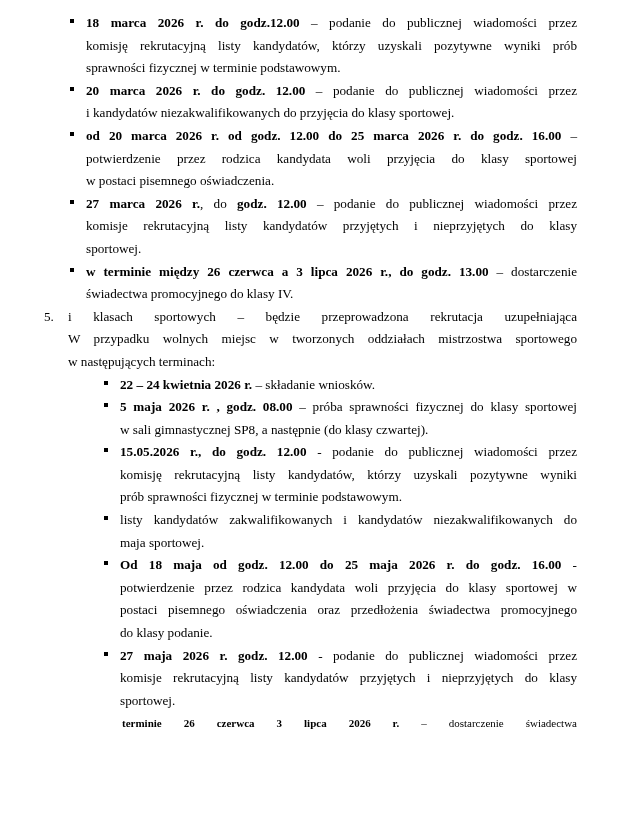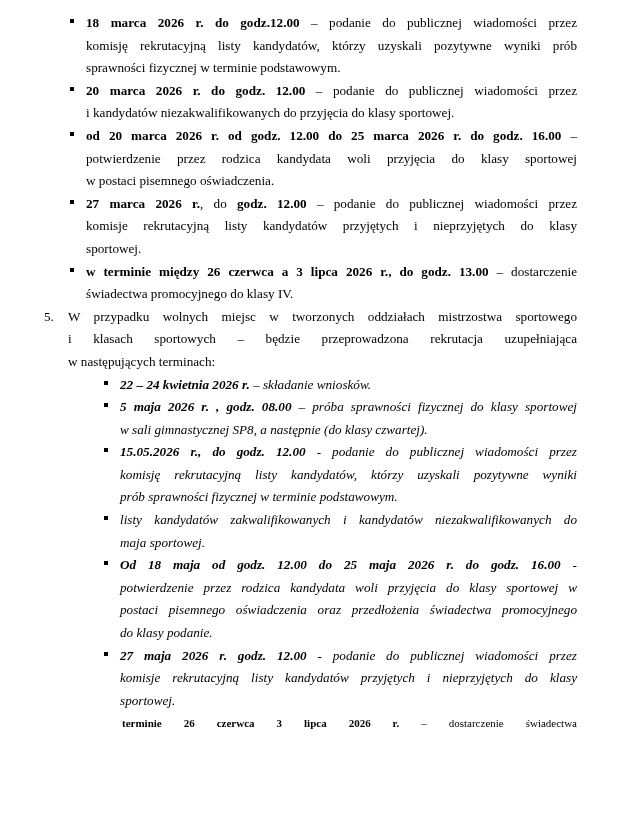--- a/index.html
+++ b/index.html
@@ -76,21 +76,21 @@
     text-justify: inter-word;
     hyphens: none;
   }
 
   b, .bold { font-weight: bold; }
 
   
   .sub-wrap {
     padding-left: 38px;
   }
-  .sub-wrap li.b2 { padding-left: 38px; font-style: italic; }
+  .sub-wrap li.b2 { padding-left: 38px; }
   .sub-wrap li.b2 > .sq { left: 22px; }
 
   
   .dangling {
     position: relative;
     padding-left: 42px;
     font-size: 11px;
     line-height: 22.6px;
     text-align: justify;
   }
@@ -148,22 +148,22 @@
         <span class="j"><b>w terminie między 26 czerwca  a 3 lipca 2026 r., do godz. 13.00</b><span>  – dostarczenie</span></span>
         <span class="jl"><span>świadectwa promocyjnego do klasy IV.</span></span>
       </div>
     </li>
   </ul>
 
   <ol class="numlist">
     <li class="num">
       <span class="numlbl">5.</span>
       <div class="para">
+        <span class="j"><span>i klasach sportowych – będzie przeprowadzona rekrutacja uzupełniająca</span></span>
         <span class="j"><span>W przypadku wolnych miejsc w tworzonych oddziałach mistrzostwa sportowego</span></span>
-        <span class="j"><span>i klasach sportowych – będzie przeprowadzona rekrutacja uzupełniająca</span></span>
         <span class="jl"><span>w następujących terminach:</span></span>
       </div>
     </li>
   </ol>
 
   <div class="sub-wrap">
     <ul class="lvl2">
 
       <li class="b2">
         <span class="sq"></span>

